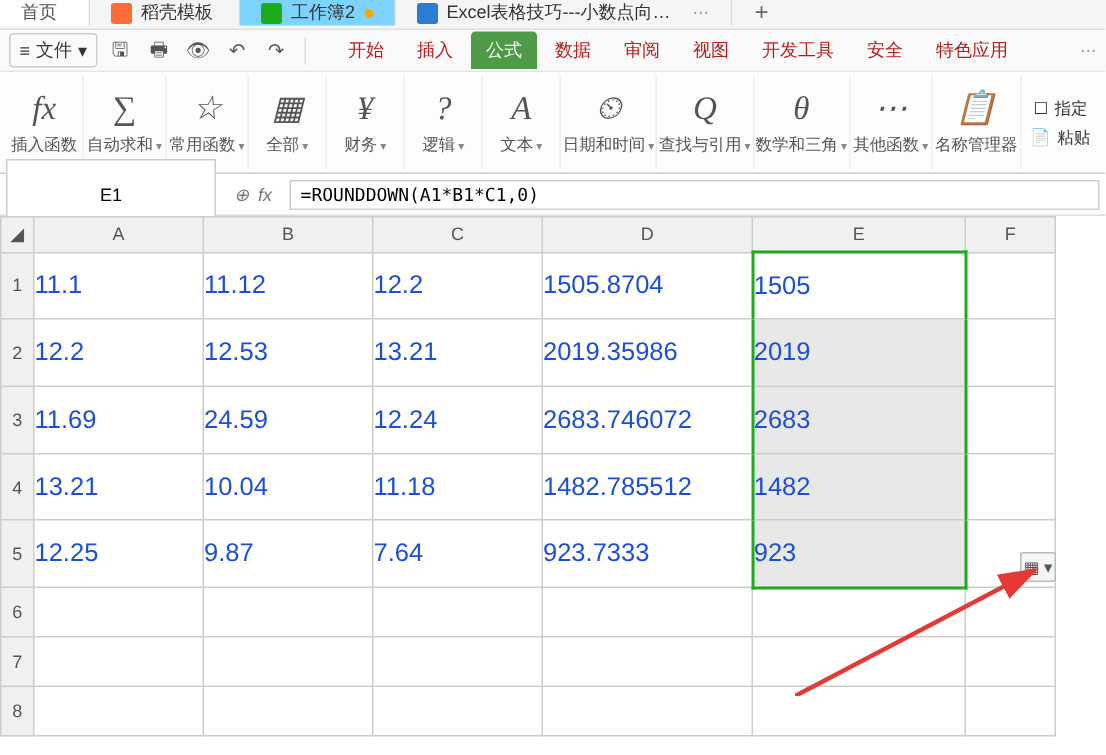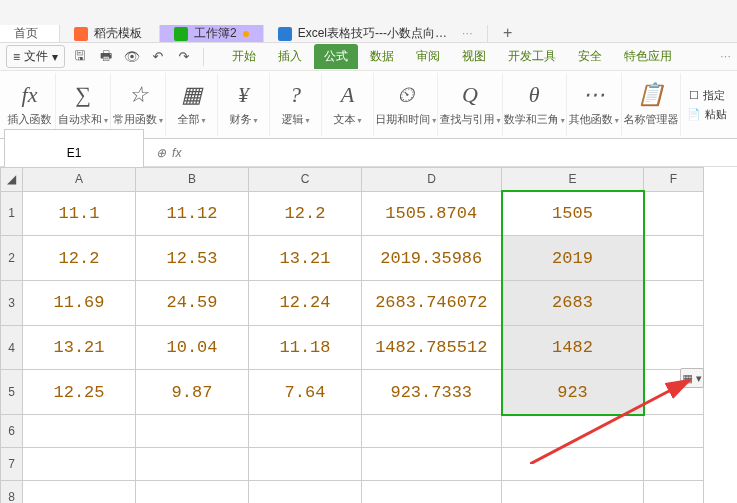--- a/index.html
+++ b/index.html
@@ -1,35 +1,35 @@
 <!DOCTYPE html>
 <html><head>
 <meta charset="utf-8">
 <style>
   * { box-sizing: border-box; margin: 0; padding: 0; }
   body { font-family: "Microsoft YaHei", Arial, sans-serif; font-size: 12px; background: #fff; width: 737px; height: 503px; overflow: hidden; color: #333; }
   
-  .tabs { display: flex; height: 43px; background: #f5f5f5; border-bottom: 1px solid #ddd; align-items: flex-end; }
+  .tabs { display: flex; height: 20px; background: #f5f5f5; border-bottom: 1px solid #ddd; align-items: flex-start; }
   .tab { display: flex; align-items: center; padding: 0 14px; border-right: 1px solid #ddd; gap: 6px; min-width: 100px; font-size: 12px; }
   .tab.home { background: #fff; color: #555; min-width: 60px; }
-  .tab.active { background: #c4b5fd; }
+  .tab.active { background: #7dd3fc; }
   .tab-icon { width: 14px; height: 14px; border-radius: 2px; }
   .ic-d { background: #ff6b35; }
   .ic-s { background: #1aad19; }
   .ic-w { background: #2b7cd3; }
   .tab-dot { width: 6px; height: 6px; border-radius: 50%; background: #ffa500; margin-left: auto; }
   .tab-close { color: #999; margin-left: 8px; font-size: 11px; }
   .tab-add { width: 40px; display: flex; align-items: center; justify-content: center; color: #666; font-size: 16px; }
 
   .toolbar { display: flex; height: 28px; align-items: center; padding: 0 6px; gap: 4px; border-bottom: 1px solid #e5e5e5; background: #fafafa; }
   .tb-menu { border: 1px solid #ccc; padding: 2px 6px; border-radius: 3px; font-size: 12px; display: flex; align-items: center; gap: 4px; }
   .tb-btn { width: 22px; height: 20px; display: flex; align-items: center; justify-content: center; color: #555; font-size: 13px; }
   .tb-sep { width: 1px; height: 18px; background: #ddd; margin: 0 4px; }
   .ribbon-tabs { display: flex; gap: 2px; margin-left: 10px; }
-  .ribbon-tab { padding: 4px 10px; font-size: 12px; color: #4d7c0f; }
+  .ribbon-tab { padding: 4px 10px; font-size: 12px; color: #b91c1c; }
   .ribbon-tab.active { background: #4e9b47; color: #fff; border-radius: 3px 3px 0 0; }
   .ribbon-right { margin-left: auto; color: #999; font-size: 11px; }
 
   .ribbon { height: 68px; border-bottom: 1px solid #ccc; background: #fdfdfd; display: flex; align-items: center; padding: 2px 4px; gap: 0; }
   .rgroup { display: flex; flex-direction: column; align-items: center; justify-content: center; height: 100%; padding: 0 6px; border-right: 1px solid #eee; gap: 4px; min-width: 52px; }
   .rgroup .ricon { font-size: 22px; color: #555; font-style: italic; font-family: "Times New Roman", serif; }
   .rgroup .rlabel { font-size: 11px; color: #555; text-align: center; white-space: nowrap; }
   .rgroup .rarrow { font-size: 8px; color: #888; margin-left: 2px; }
 
   .fbar { display: flex; height: 28px; align-items: center; border-bottom: 1px solid #ddd; background: #fff; }
@@ -37,21 +37,21 @@
   .fbar-icons { padding: 0 8px; color: #777; display: flex; gap: 6px; font-style: italic; }
   .fbar-fx { font-style: italic; }
   .formula-input { flex: 1; border: 1px solid #ccc; margin: 2px 4px; padding: 2px 6px; font-size: 12px; font-family: Consolas, monospace; }
 
   .grid-wrap { display: flex; height: 347px; }
   .grid { border-collapse: collapse; table-layout: fixed; }
   .grid th, .grid td { border: 1px solid #ccc; font-weight: normal; }
   .grid th { background: #f0f0f0; color: #555; font-size: 12px; text-align: center; }
   .colh { height: 20px; }
   .rowh { width: 22px; text-align: center; font-size: 12px; color: #555; background: #f0f0f0; }
-  .cell { width: 113px; height: 38px; text-align: center; font-family: Liberation Mono, monospace; font-size: 17px; color: #a16207; background: #fff; }
+  .cell { width: 113px; height: 38px; font-family: Liberation Sans, sans-serif; font-size: 17px; color: #1d4ed8; background: #fff; }
   .cell.colE { width: 142px; }
   .cell.colF { width: 60px; }
   .cell.empty { height: 28px; }
   .sel { background: #e8e8e8 !important; }
   .sel-border-top { border-top: 2px solid #1aad19 !important; }
   .sel-border-bottom { border-bottom: 2px solid #1aad19 !important; }
   .sel-border-left { border-left: 2px solid #1aad19 !important; }
   .sel-border-right { border-right: 2px solid #1aad19 !important; }
   .active-cell { background: #fff !important; }
 
@@ -164,20 +164,21 @@
       </div>
   </div>
 </div>
 
 <div class="fbar">
   <input class="cellref" value="E1" style="">
   <div class="fbar-icons">
     <span>⊕</span>
     <span class="fbar-fx">fx</span>
   </div>
+  <input class="formula-input" value="=ROUNDDOWN(A1*B1*C1,0)" style="">
 </div>
 
 <div class="grid-wrap">
 <table class="grid">
   <tbody>
         <tr>
     <th class="rowh colh">◢</th>
     <th class="colh" style="width:113px">A</th>
     <th class="colh" style="width:113px">B</th>
     <th class="colh" style="width:113px">C</th>

